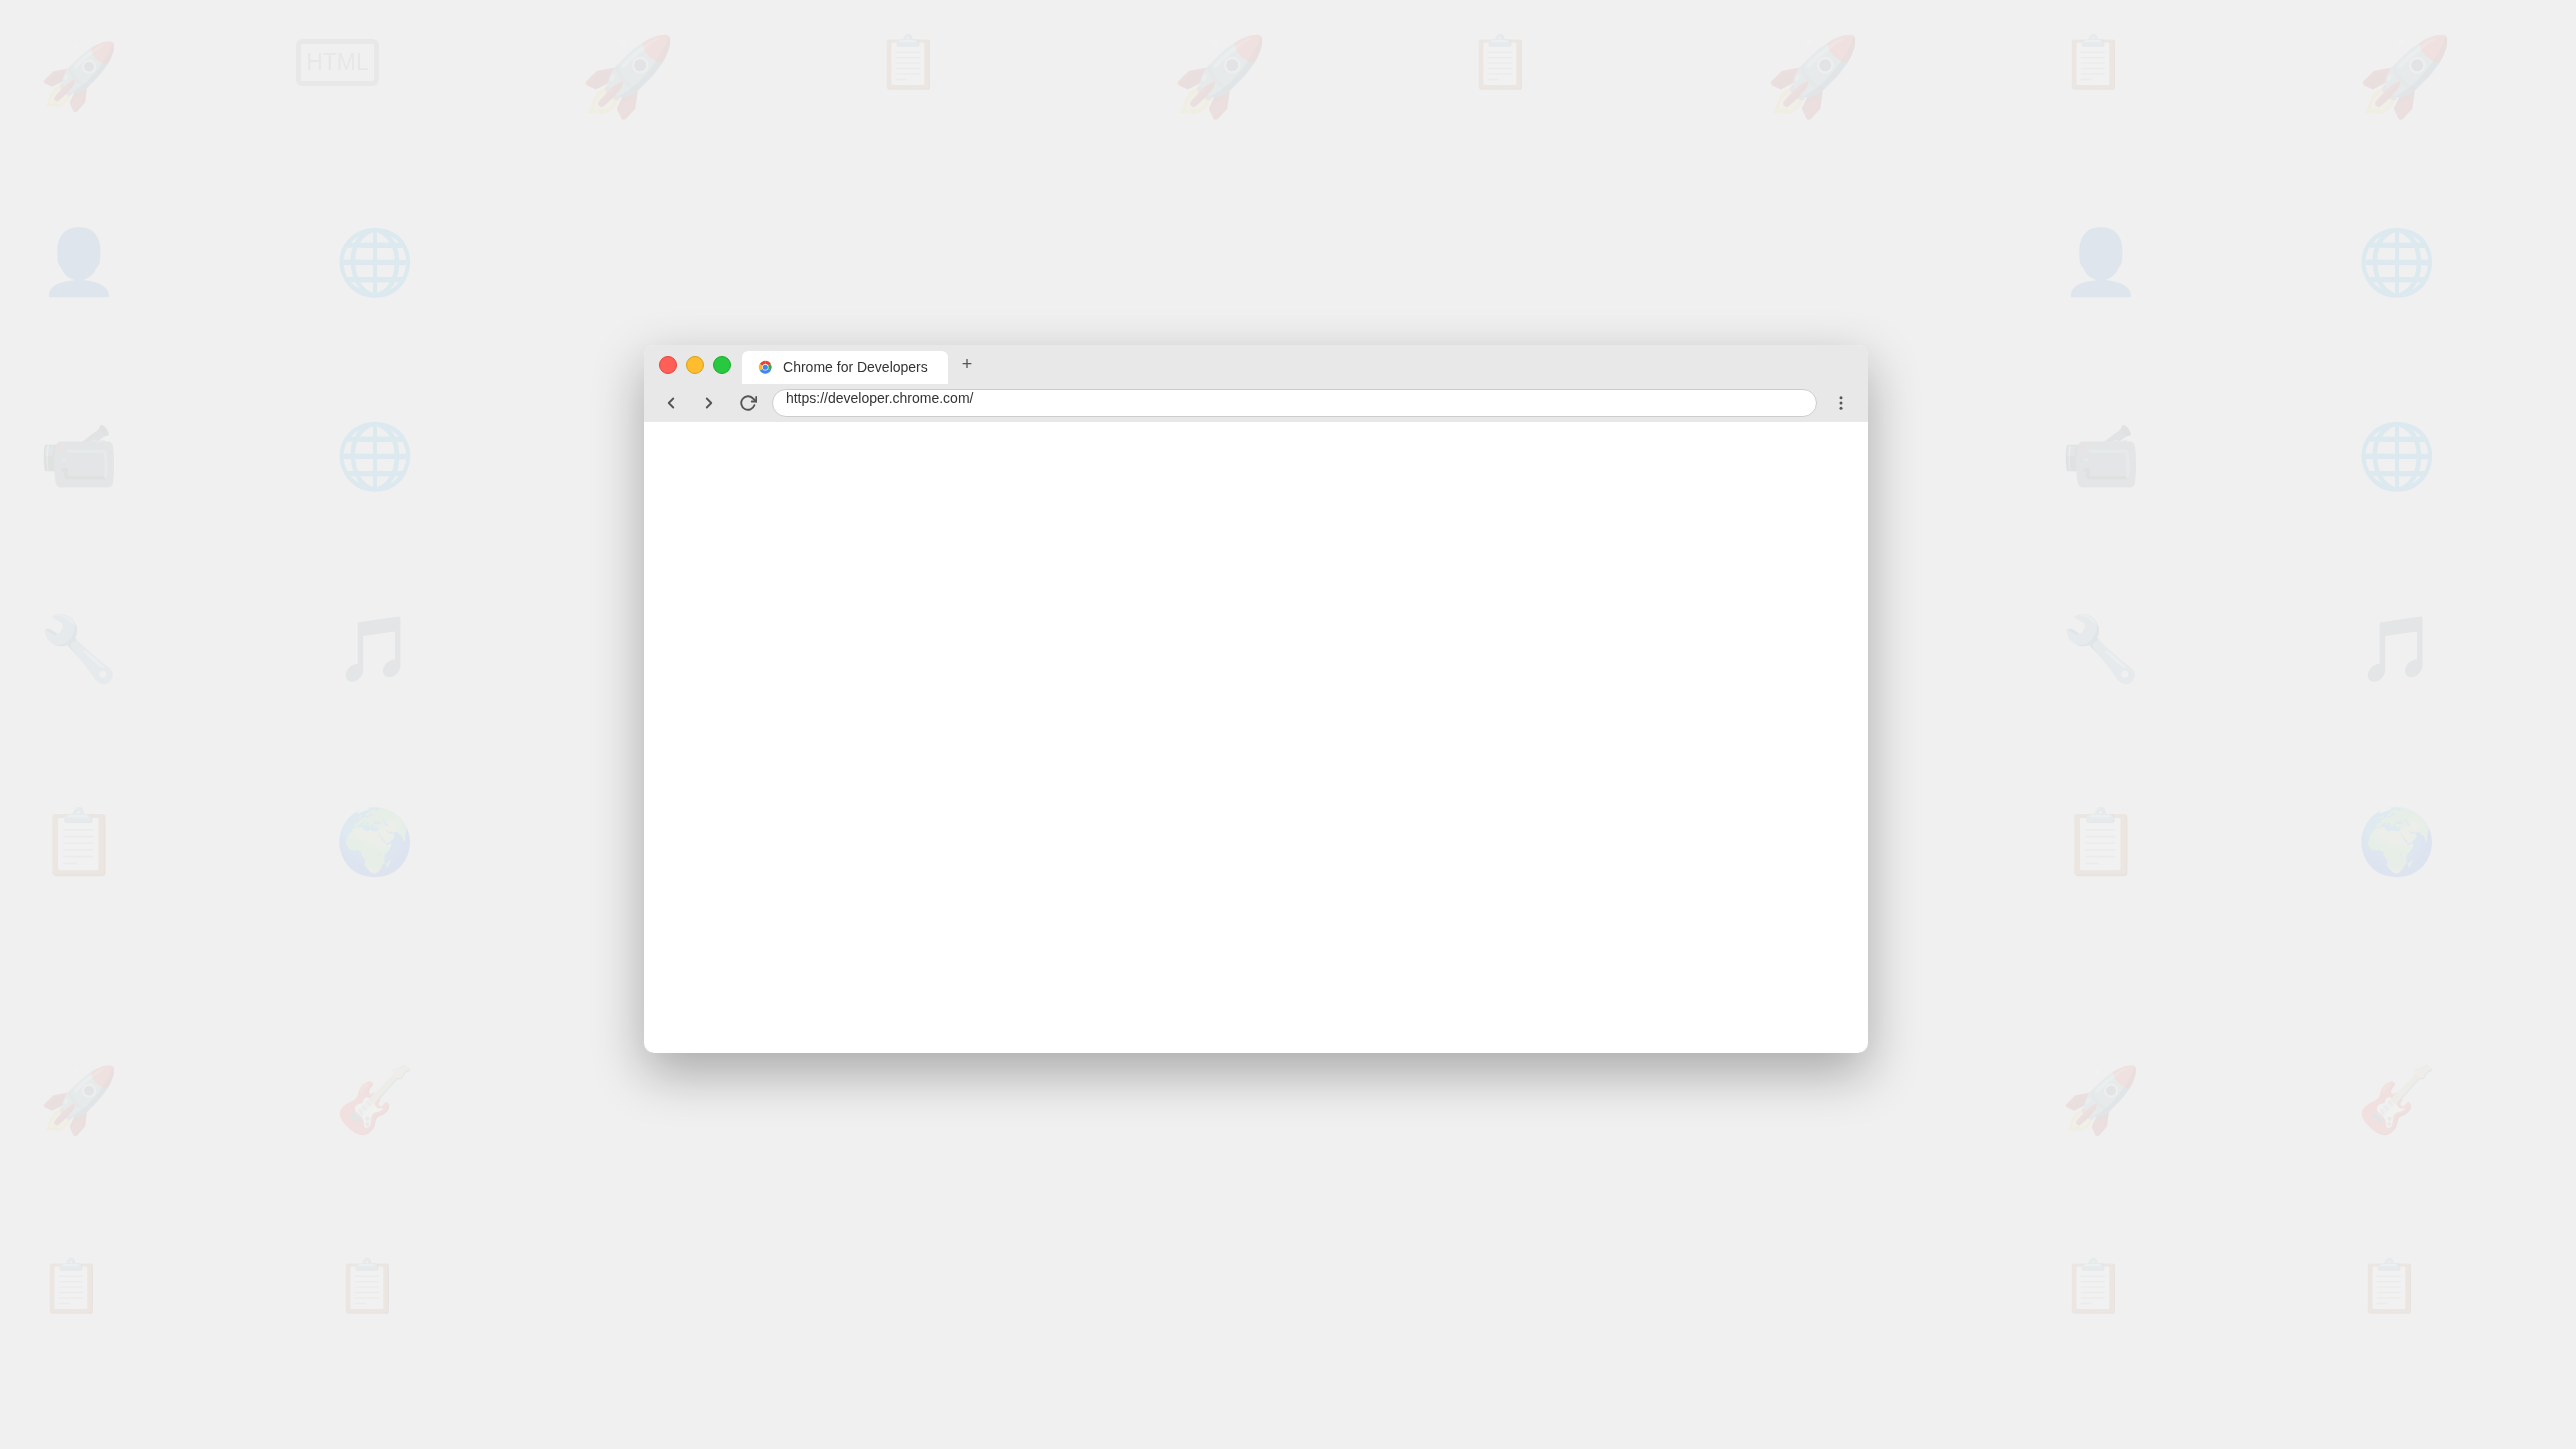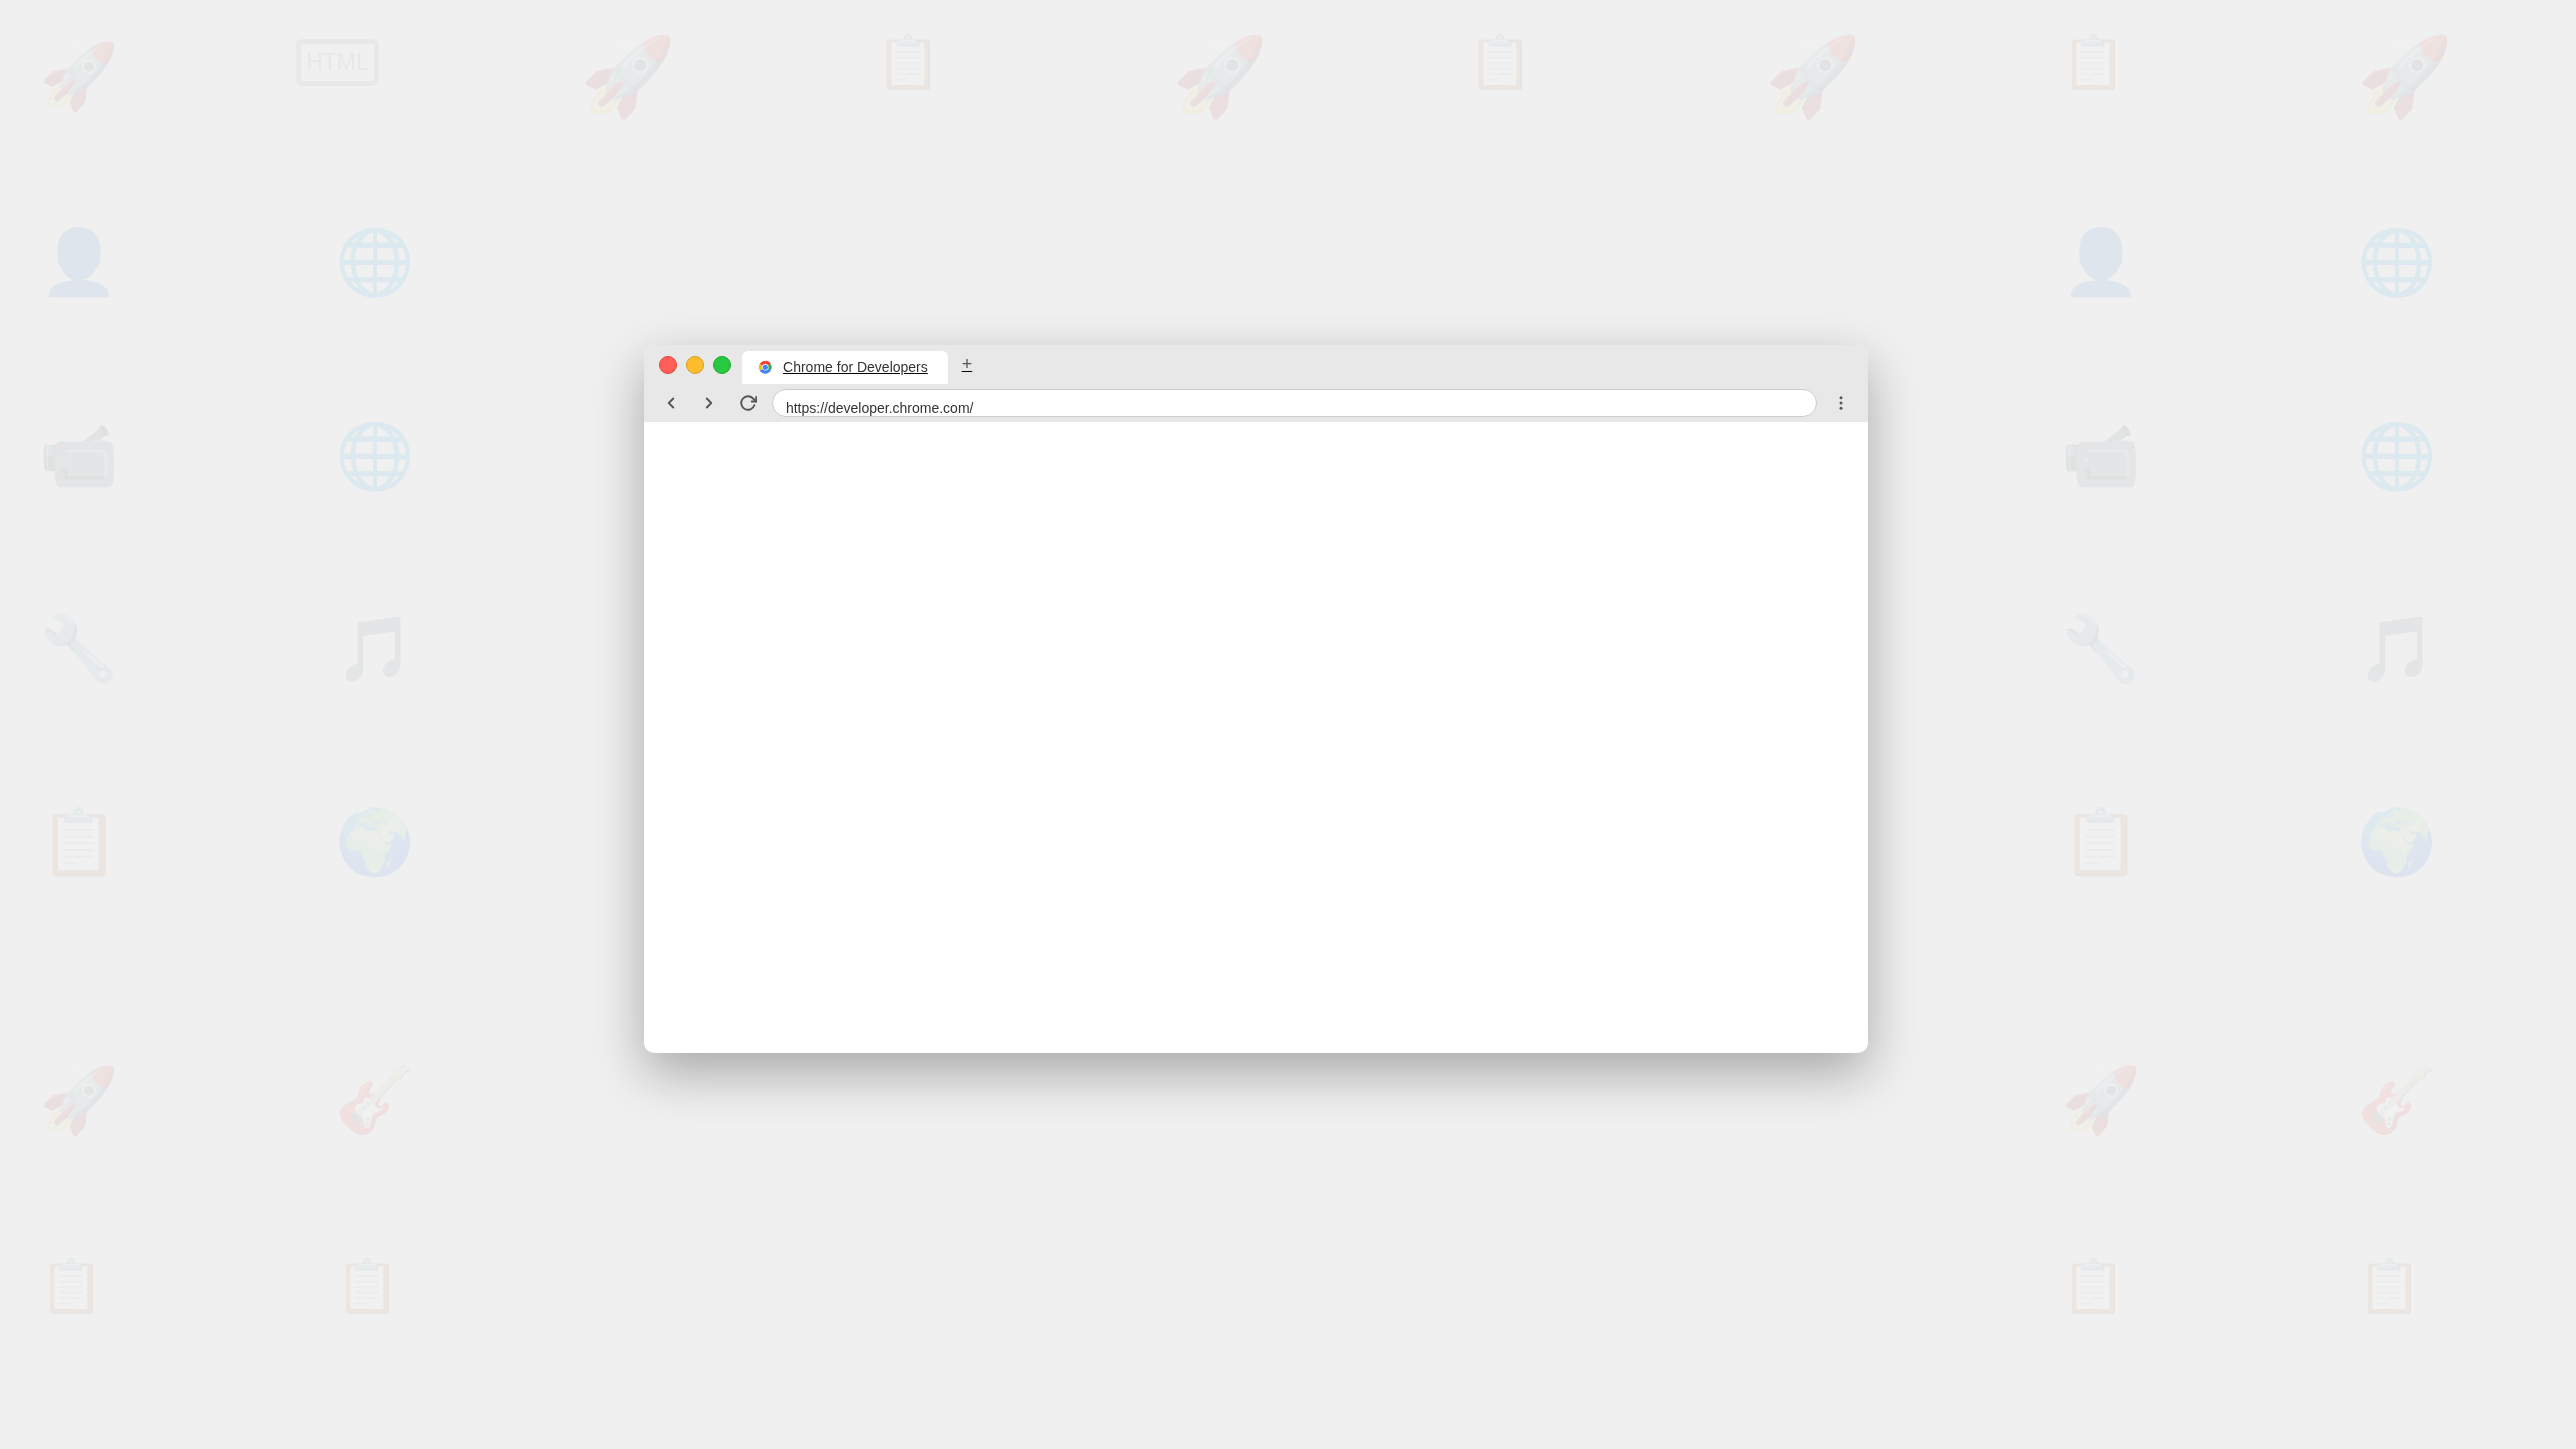--- a/index.html
+++ b/index.html
@@ -57,21 +57,20 @@
       flex-direction: column;
     }
 
     
     .tab-bar {
       height: 41px;
       display: flex;
       align-items: flex-end;
       padding: 0 10.3px;
       gap: 0;
-      text-decoration: underline;
     }
 
     
     .traffic-lights {
       display: flex;
       align-items: center;
       gap: 9px;
       padding: 0 10.3px 10.3px 5.2px;
       flex-shrink: 0;
     }
@@ -159,21 +158,21 @@
       width: 18px;
       height: 18px;
     }
 
     .address-bar {
       flex: 1;
       height: 28px;
       background: white;
       border-radius: 19.3px;
       display: flex;
-      align-items: flex-end;
+      align-items: flex-start;
       padding: 0 13px;
       font-size: 14px;
       color: #333;
       border: 0.6px solid #ccc;
     }
 
     .menu-btn {
       width: 28px;
       height: 28px;
       display: flex;

